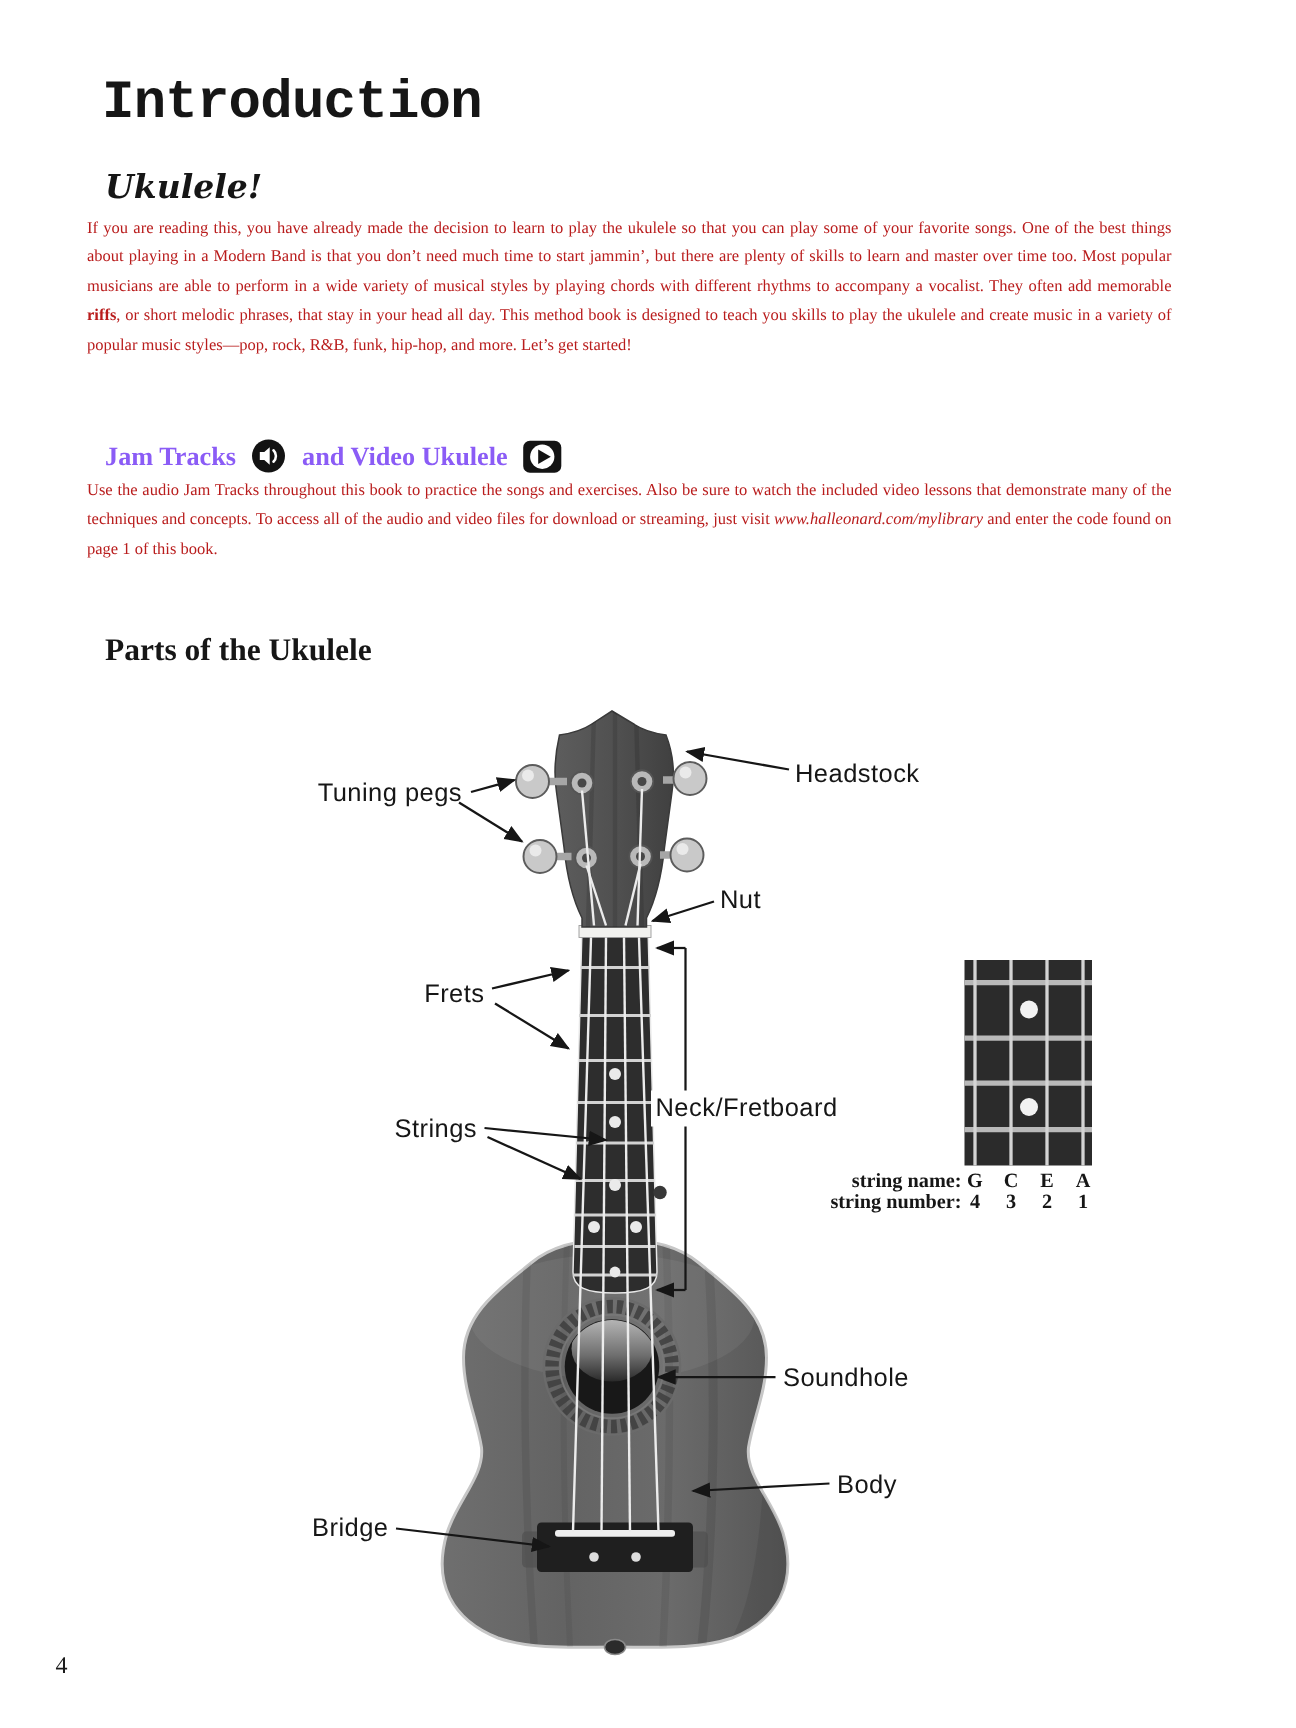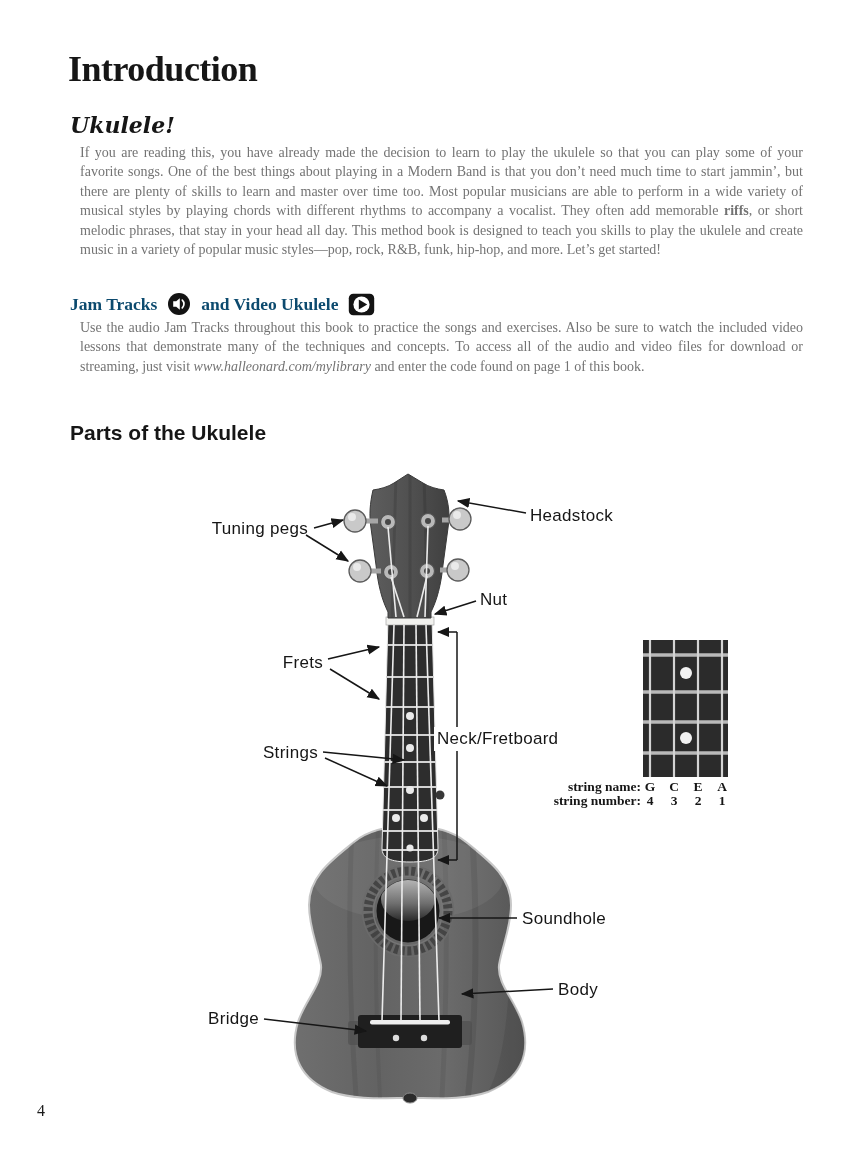--- a/index.html
+++ b/index.html
@@ -3,39 +3,39 @@
 <meta charset="utf-8">
 <style>
   html,body { margin:0; padding:0; background:#ffffff; }
   .page {
     position:relative; width:864px; height:1152px; margin:0 auto;
     background:#ffffff; overflow:hidden; color:#1b1b1b;
     font-family:"Liberation Serif", serif;
   }
   .abs { position:absolute; }
   .h1 {
-    left:68px; top:48px; font-family:Liberation Serif, serif;
+    left:68px; top:48px; font-family:Liberation Mono, monospace;
     font-weight:700; font-size:36px; letter-spacing:-0.5px; color:#161616;
   }
   .h2 {
     left:70px; top:112px; font-family:"DejaVu Serif", serif;
     font-weight:700; font-style:italic; font-size:22px; color:#161616;
   }
   .bodycopy {
-    left:80px; top:143px; width:723px;
-    font-size:14px; line-height:19.4px; text-align:justify; color:#737373;
+    left:58px; top:143px; width:723px;
+    font-size:11px; line-height:19.4px; text-align:justify; color:#b91c1c;
   }
   .bodycopy2 { top:318px; }
   .media-heading {
     left:70px; top:292px; display:flex; align-items:center; gap:10px;
-    font-size:17.5px; font-weight:700; color:#0c4a6e;
+    font-size:17.5px; font-weight:700; color:#8b5cf6;
   }
   .media-heading svg { display:block; }
   .h3 {
-    left:70px; top:421px; font-family:Liberation Sans, sans-serif;
+    left:70px; top:421px; font-family:Liberation Serif, serif;
     font-weight:700; font-size:21px; color:#161616;
   }
   .pagenum { left:37px; top:1102px; font-size:16px; }
   .diagram { left:0; top:455px; }
   svg text.dlabel {
     font-family:"Liberation Sans", sans-serif; font-size:17px; fill:#161616;
     letter-spacing:0.3px;
   }
   svg text.clabel {
     font-family:"Liberation Serif", serif; font-weight:700; font-size:13.5px; fill:#161616;

